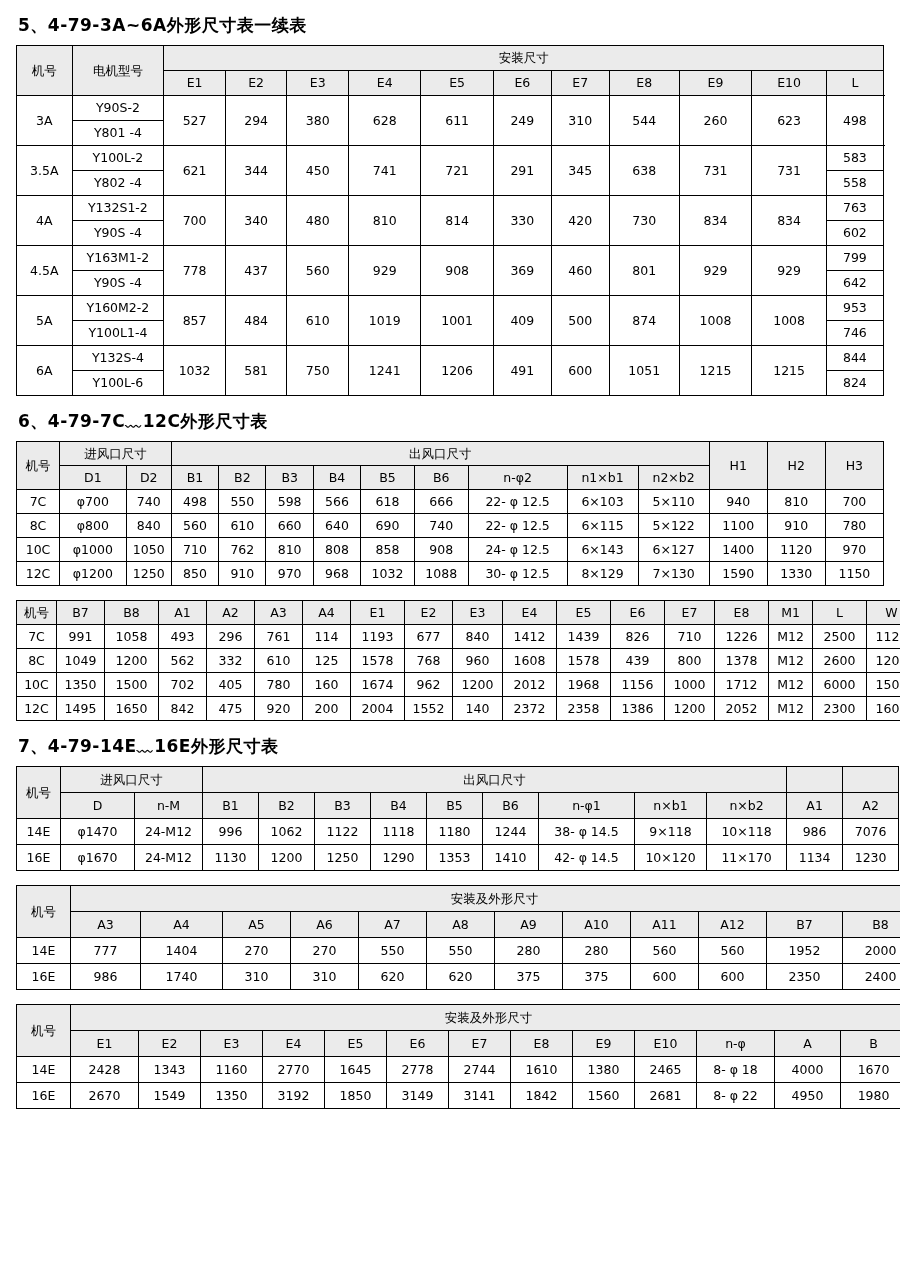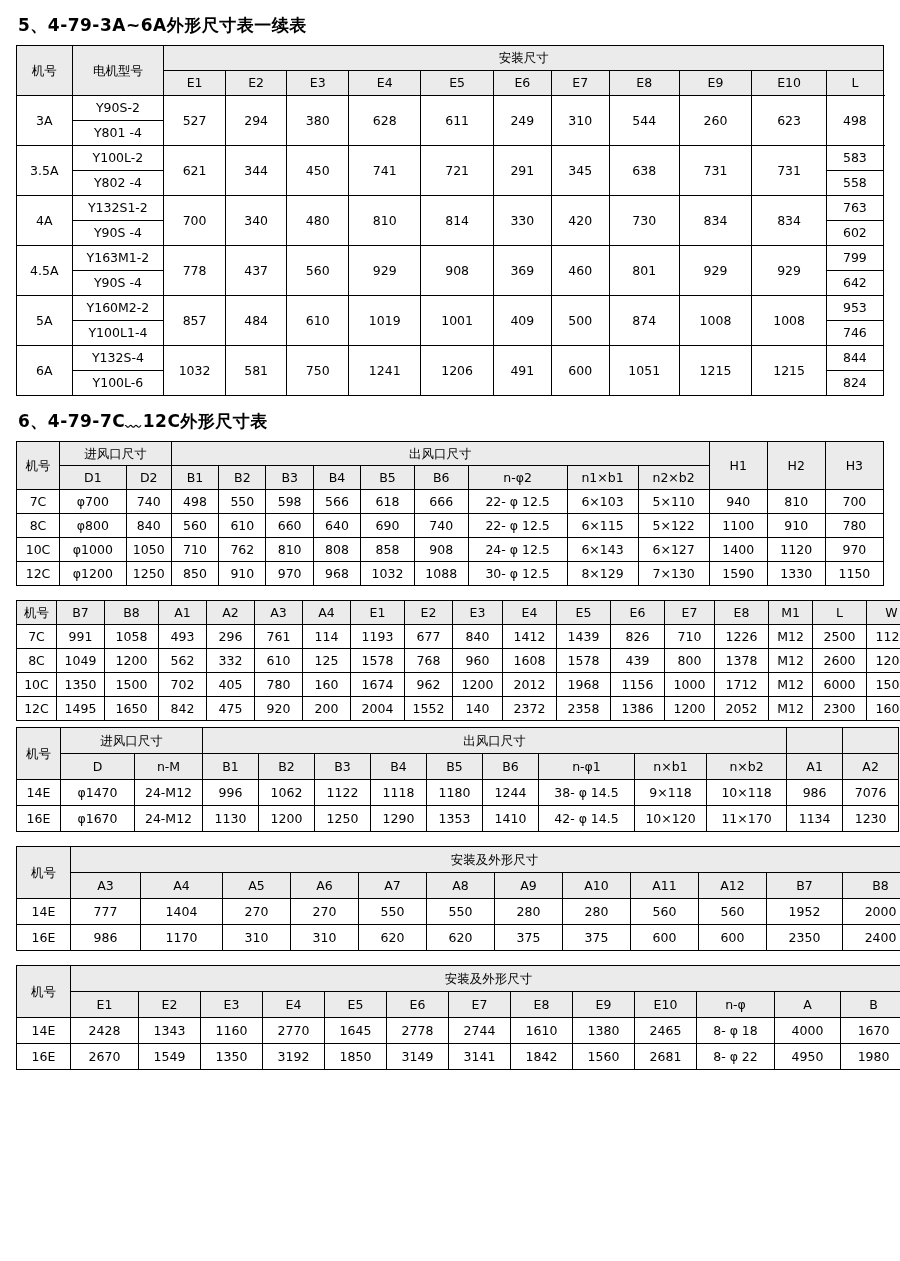--- a/index.html
+++ b/index.html
@@ -447,20 +447,21 @@
         <td>1386</td>
         <td>1200</td>
         <td>2052</td>
         <td>M12</td>
         <td>2300</td>
         <td>1600</td>
       </tr>
     </tbody>
   </table>
 
+  <h2 class="section">7、4-79-14E﹏16E外形尺寸表</h2>
 
   <table class="tbl t4">
     <colgroup>
       <col style="width:44px">
         <col style="width:74px">
         <col style="width:68px">
       <col style="width:56px">
         <col style="width:56px">
         <col style="width:56px">
         <col style="width:56px">
@@ -576,21 +577,21 @@
         <td>280</td>
         <td>280</td>
         <td>560</td>
         <td>560</td>
         <td>1952</td>
         <td>2000</td>
       </tr>
       <tr>
         <td>16E</td>
         <td>986</td>
-        <td>1170</td>
+        <td>1740</td>
         <td>310</td>
         <td>310</td>
         <td>620</td>
         <td>620</td>
         <td>375</td>
         <td>375</td>
         <td>600</td>
         <td>600</td>
         <td>2350</td>
         <td>2400</td>

